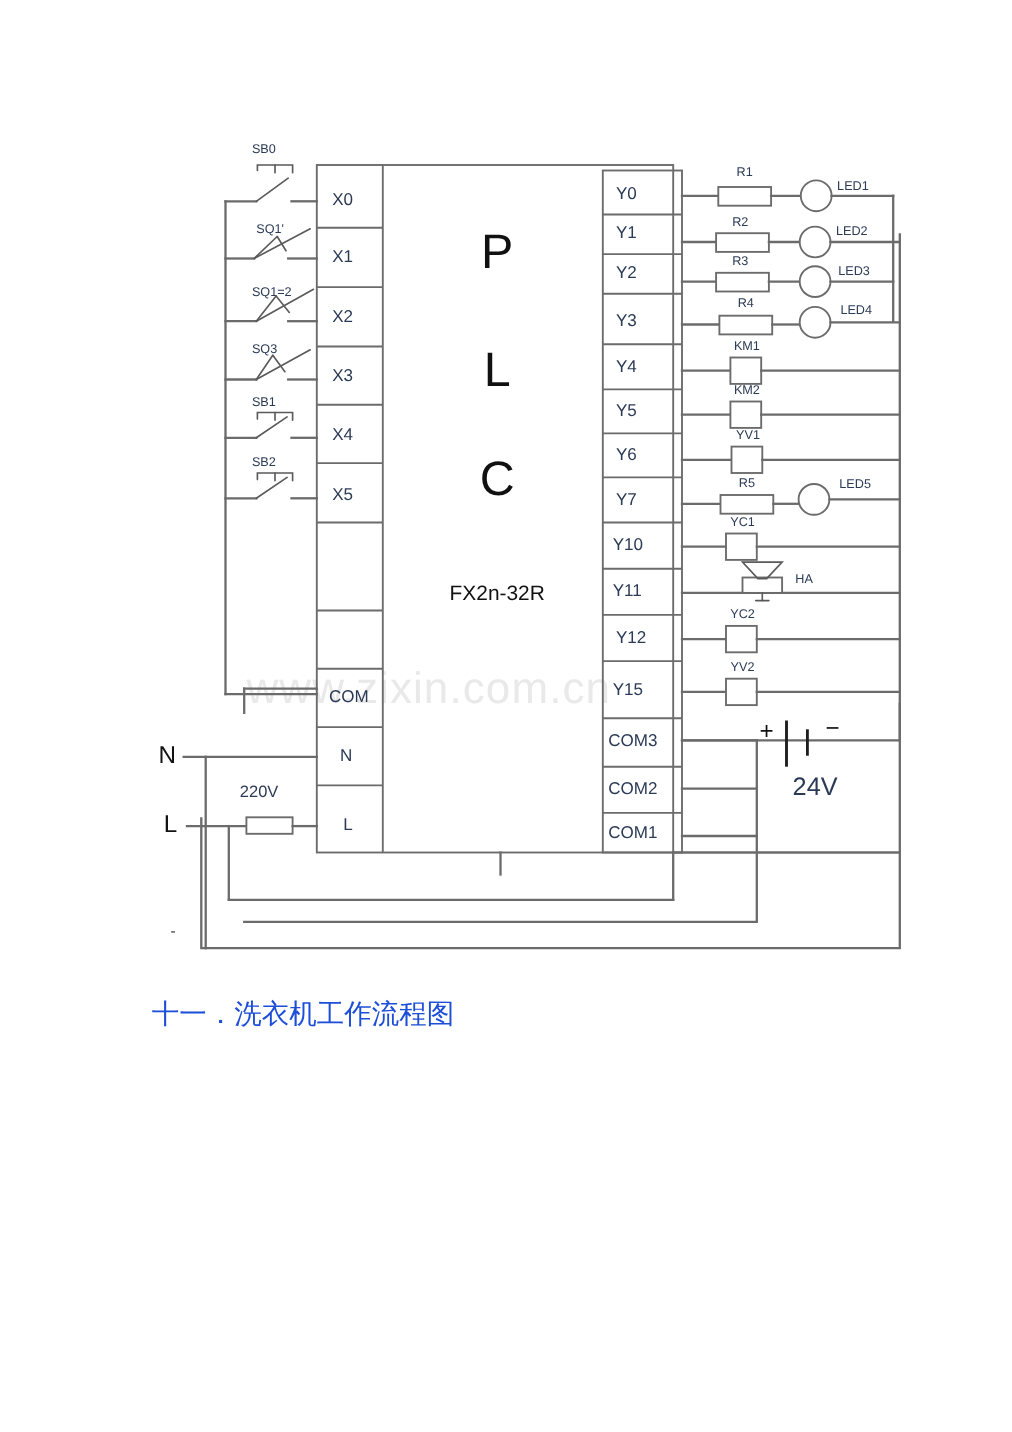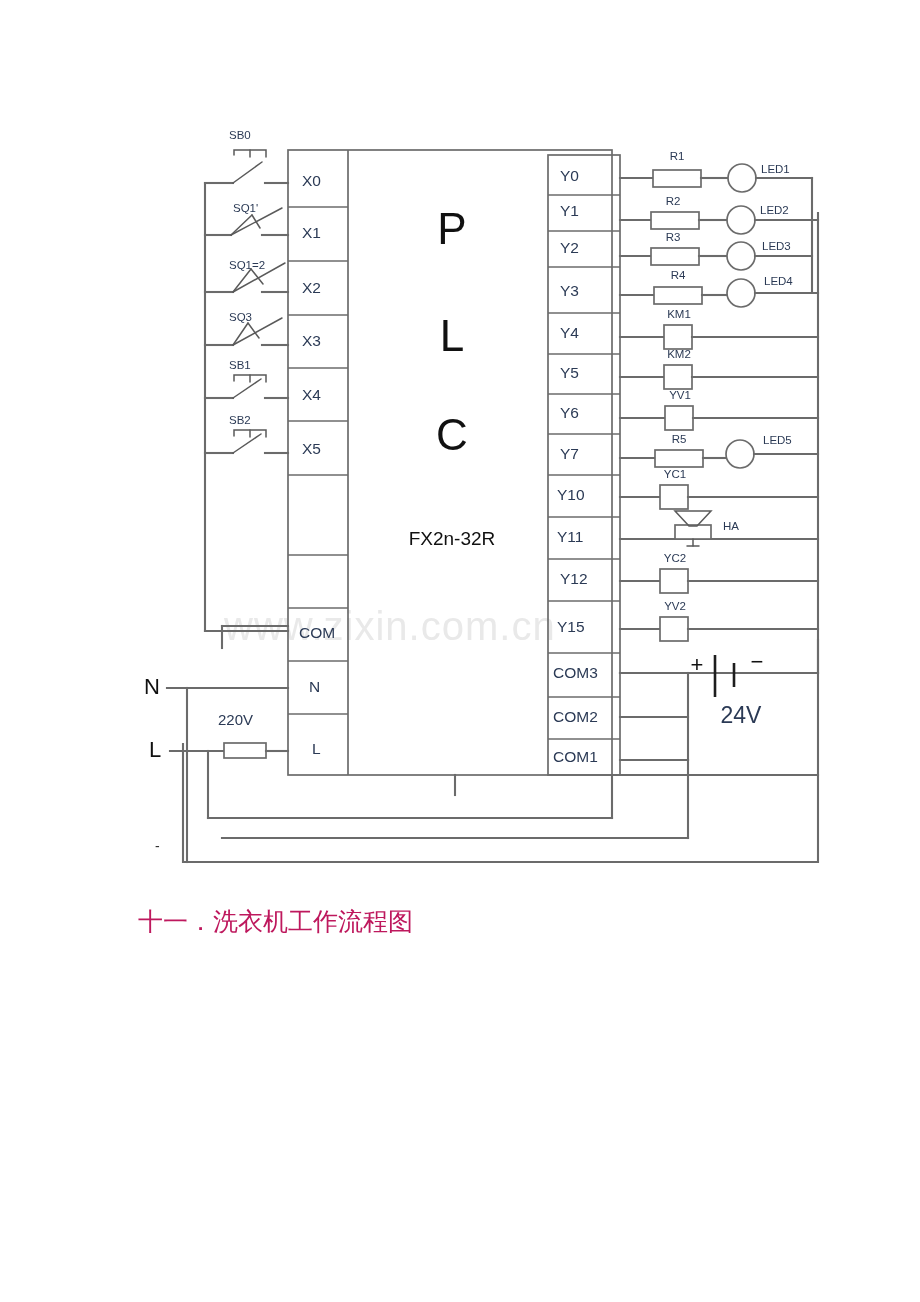--- a/index.html
+++ b/index.html
@@ -103,21 +103,21 @@
     white-space: nowrap;
     user-select: none;
     pointer-events: none;
   }
   .caption {
     position: absolute;
     left: 138px;
     top: 905px;
     font-family: "DejaVu Sans", sans-serif;
     font-size: 25px;
-    color: #be185d;
+    color: #1d4ed8;
     white-space: nowrap;
   }
 </style>
 </head>
 <body>
 
 <div id="page">
 
   <div class="watermark">www.zixin.com.cn</div>
 

